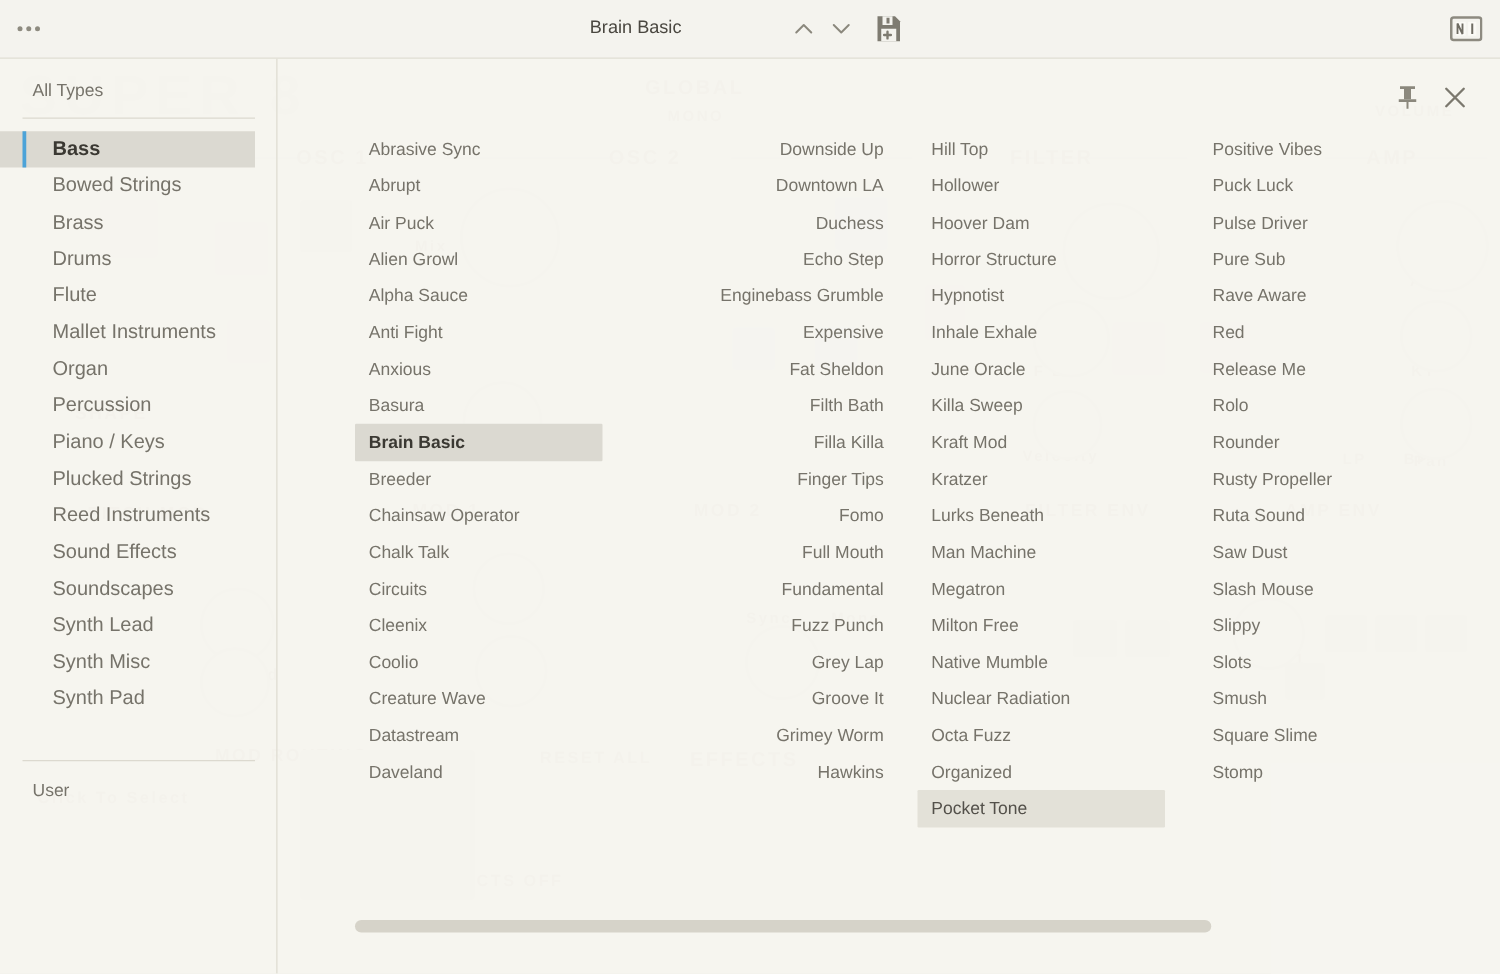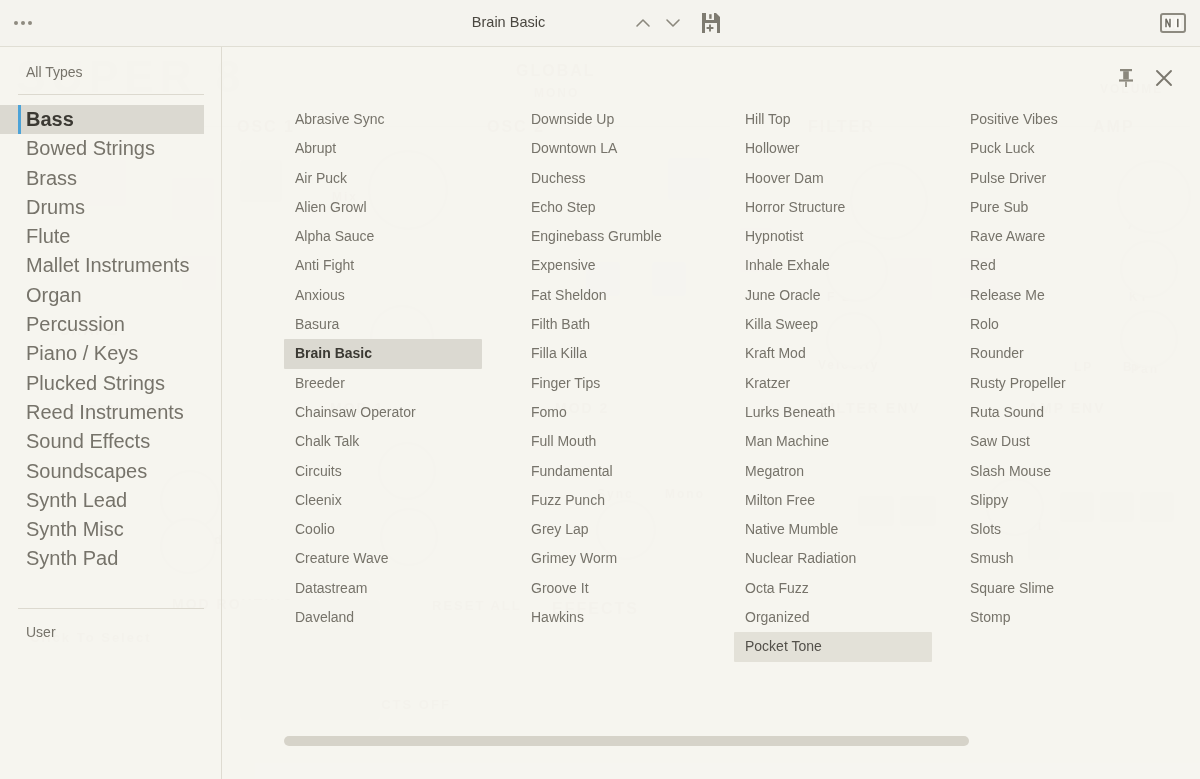--- a/index.html
+++ b/index.html
@@ -151,22 +151,22 @@
   }
   #sidebar-list {
     position: absolute;
     left: 0; top: 59px;
     width: 222px;
   }
   .cat-item {
     position: relative;
     height: 29.3px;
     line-height: 29.3px;
-    padding-left: 26px;
-    font-size: 20px;
+    padding-left: 42px;
+    font-size: 16px;
     color: #76736a;
     cursor: pointer;
     box-sizing: border-box;
   }
   .cat-item.selected {
     background: #dbd9d1;
     color: #3b3933;
     font-weight: bold;
     width: 204px;
   }
@@ -211,21 +211,21 @@
     left: 222px; top: 0;
     width: 978px;
     height: 733px;
   }
   .preset-column {
     position: absolute;
     top: 59px;
     width: 225px;
   }
   .preset-column.c0 { left: 62px; }
-  .preset-column.c1 { left: 298px; }
+  .preset-column.c1 { left: 287px; text-align: right; }
   .preset-column.c2 { left: 512px; }
   .preset-column.c3 { left: 737px; }
 
   .preset-item {
     height: 29.3px;
     line-height: 29.3px;
     padding-left: 11px;
     font-size: 14px;
     color: #76736a;
     cursor: pointer;
@@ -460,22 +460,22 @@
           <div class="preset-item">Expensive</div>
           <div class="preset-item">Fat Sheldon</div>
           <div class="preset-item">Filth Bath</div>
           <div class="preset-item">Filla Killa</div>
           <div class="preset-item">Finger Tips</div>
           <div class="preset-item">Fomo</div>
           <div class="preset-item">Full Mouth</div>
           <div class="preset-item">Fundamental</div>
           <div class="preset-item">Fuzz Punch</div>
           <div class="preset-item">Grey Lap</div>
+          <div class="preset-item">Groove It</div>
           <div class="preset-item">Grimey Worm</div>
-          <div class="preset-item">Groove It</div>
           <div class="preset-item">Hawkins</div>
         </div>
       <div class="preset-column c2">
           <div class="preset-item">Hill Top</div>
           <div class="preset-item">Hollower</div>
           <div class="preset-item">Hoover Dam</div>
           <div class="preset-item">Horror Structure</div>
           <div class="preset-item">Hypnotist</div>
           <div class="preset-item">Inhale Exhale</div>
           <div class="preset-item">June Oracle</div>

